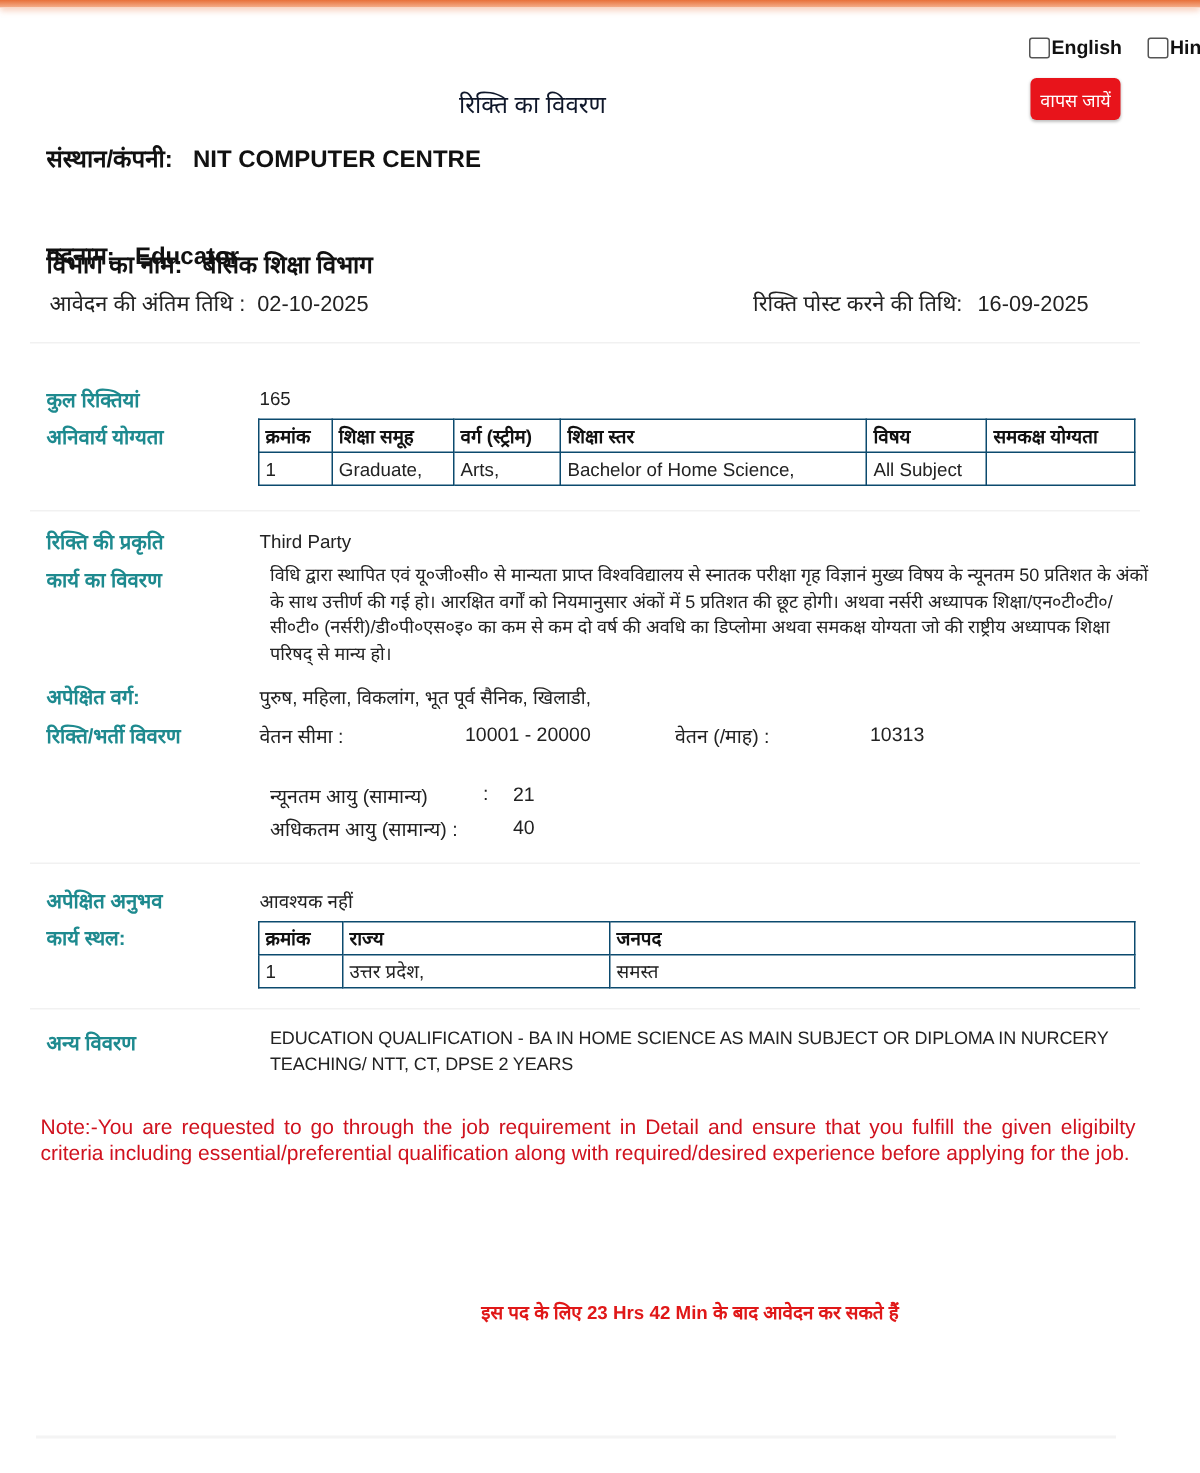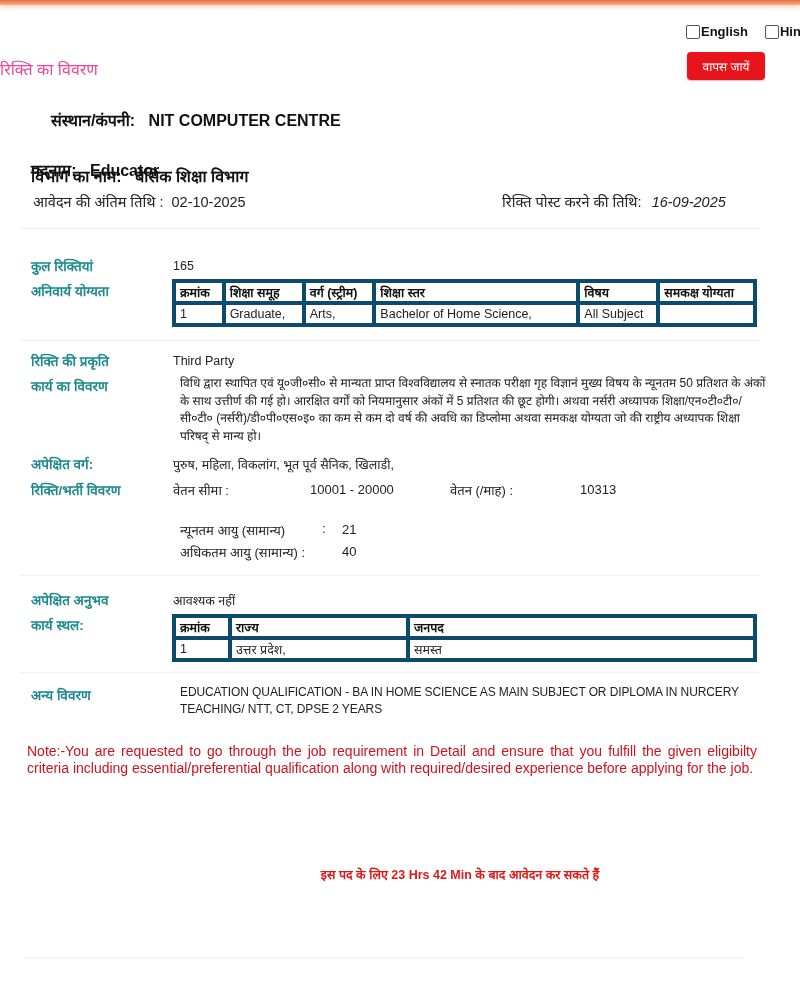--- a/index.html
+++ b/index.html
@@ -17,46 +17,46 @@
   .lang {
     position: absolute; left: 686px; top: 24px; font-size: 13px; font-weight: bold;
     color: #111; display: flex; align-items: center; white-space: nowrap; gap: 16px;
   }
   .lang .cb {
     display: inline-block; width: 14px; height: 14px; border: 1px solid #555;
     border-radius: 2px; background: #fff; margin-right: 1px; vertical-align: middle;
   }
   .lang label { display: inline-flex; align-items: center; margin-right: 1px; }
   .back-btn {
-    position: absolute; left: 687px; top: 52px; width: 78px; height: 28px;
+    position: absolute; left: 687px; top: 52px; width: 60px; height: 28px;
     background: #e8141b; color: #fff; border: none; border-radius: 4px;
     font-size: 12px; display: flex; align-items: center; justify-content: center;
     box-shadow: 0 1px 2px rgba(0,0,0,0.25);
   }
   .page-title {
-    position: absolute; left: 0; width: 710px; top: 58px; text-align: left;
-    font-size: 16px; color: #ec4899;
+    position: absolute; left: 0; width: 710px; top: 58px; text-align: center;
+    font-size: 16px; color: #0f172a;
   }
   .hdr-line {
     position: absolute; left: 31px; font-size: 16px; font-weight: bold; color: #111;
   }
   .hdr-line .k { margin-right: 9px; }
   .dates {
     position: absolute; top: 191px; font-size: 14.5px; color: #222;
   }
   .sep-line { position: absolute; left: 20px; width: 740px; height: 1px; background: #f1f1f1; }
   .lbl {
     position: absolute; left: 31px; font-size: 13.5px; font-weight: bold; color: #1e8a8f;
   }
   .val { position: absolute; left: 173px; font-size: 12.5px; color: #222; }
   table.grid {
     position: absolute; border-collapse: collapse; font-size: 12.5px; color: #222;
   }
   table.grid td, table.grid th {
-    border: 4px solid #0c4a6e; padding: 0 4px; height: 22px; text-align: left; white-space: nowrap;
+    border: 1px solid #0c4a6e; padding: 0 4px; height: 22px; text-align: left; white-space: nowrap;
   }
   table.grid th { font-weight: bold; color: #111; }
   .para {
     position: absolute; left: 180px; width: 590px; font-size: 12px; line-height: 17.5px; color: #222;
   }
   .note {
     position: absolute; left: 27px; width: 730px; top: 743px; font-size: 14px;
     line-height: 17px; color: #d0121e; text-align: justify;
   }
   .timer {
@@ -80,40 +80,40 @@
   <label>
     <span class="cb"></span>
     <span>Hindi</span>
   </label>
 </div>
 
 <button class="back-btn">वापस जायें</button>
 
 <div class="page-title">रिक्ति का विवरण</div>
 
-<div class="hdr-line" style="top:109px;margin-left:20px;">
+<div class="hdr-line" style="top:94px;">
   <span class="k">संस्थान/कंपनी:</span>
   <span>NIT COMPUTER CENTRE</span>
 </div>
 <div class="hdr-line" style="top:130px;margin-top:29px;">
   <span class="k">पदनाम:</span>
   <span>Educator</span>
 </div>
 <div class="hdr-line" style="top:165px;">
   <span class="k">विभाग का नाम:</span>
   <span>बेसिक शिक्षा विभाग</span>
 </div>
 
 <div class="dates" style="left:33px;">
   <span>आवेदन की अंतिम तिथि :</span>
   <span style="margin-left:4px;">02-10-2025</span>
 </div>
 <div class="dates" style="left:502px;">
   <span>रिक्ति पोस्ट करने की तिथि:</span>
-  <span style="margin-left:6px;font-style:italic;">16-09-2025</span>
+  <span style="margin-left:6px;">16-09-2025</span>
 </div>
 
 <div class="sep-line" style="top:228px;"></div>
 
 <div class="lbl" style="top:257px;">कुल रिक्तियां</div>
 <div class="val" style="top:259px;">165</div>
 
 <div class="lbl" style="top:282px;">अनिवार्य योग्यता</div>
 <table class="grid" style="left:172px; top:279px; width:585px;">
   <tbody>

